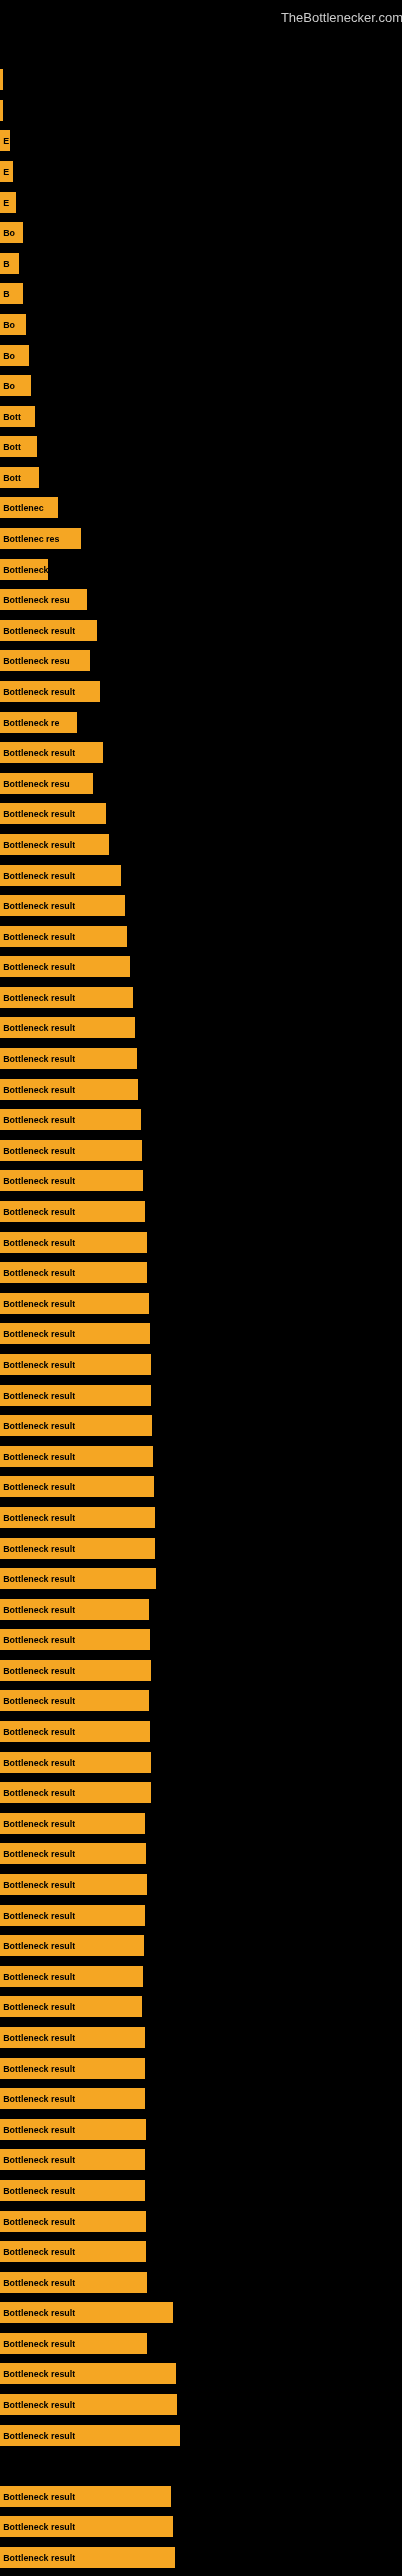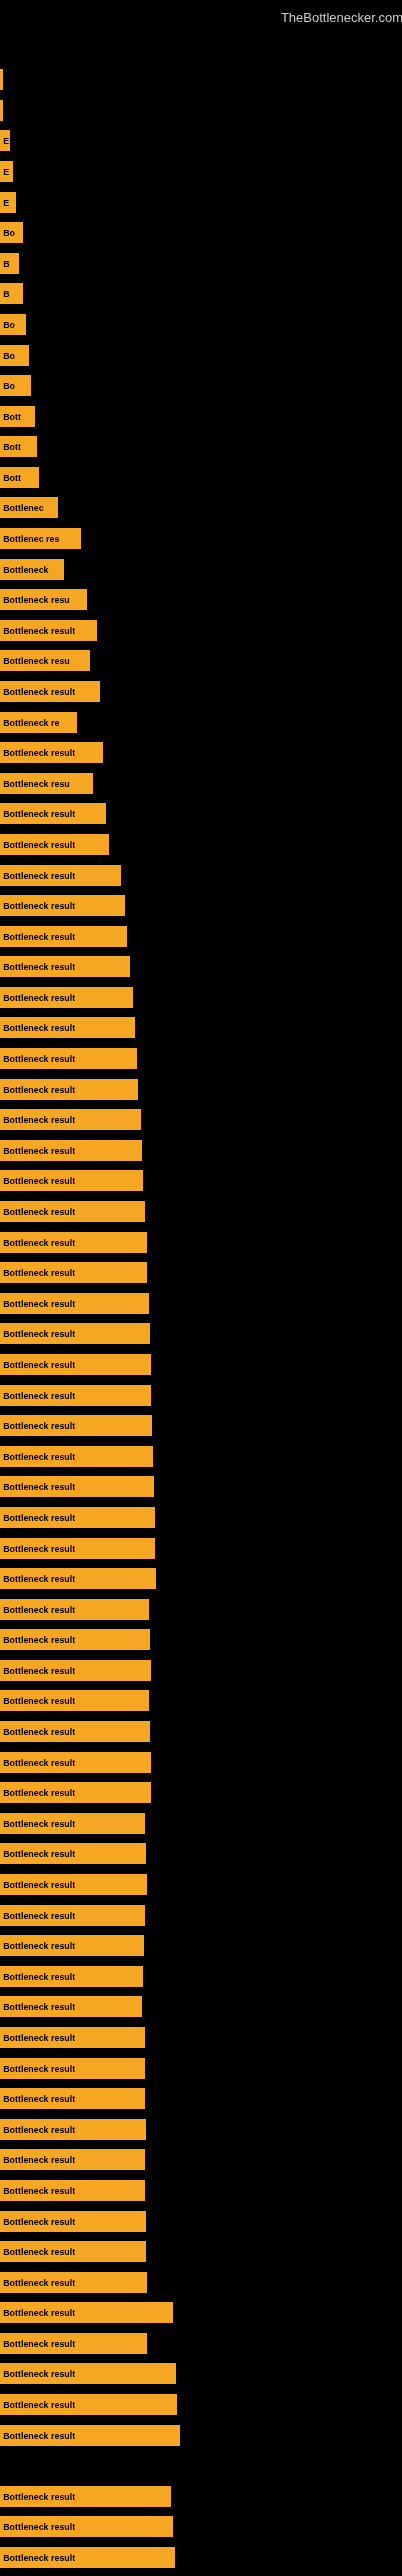--- a/index.html
+++ b/index.html
@@ -137,21 +137,21 @@
       <div class="bar" style="width: 58px;">
         <span class="bar-label">Bottlenec</span>
       </div>
     </div>
     <div class="bar-row" style="position: absolute; top: 491px; left: 0px; width: 100%;">
       <div class="bar" style="width: 81px;">
         <span class="bar-label">Bottlenec res</span>
       </div>
     </div>
     <div class="bar-row" style="position: absolute; top: 522px; left: 0px; width: 100%;">
-      <div class="bar" style="width: 64px;">
+      <div class="bar" style="width: 48px;">
         <span class="bar-label">Bottleneck</span>
       </div>
     </div>
     <div class="bar-row" style="position: absolute; top: 552px; left: 0px; width: 100%;">
       <div class="bar" style="width: 87px;">
         <span class="bar-label">Bottleneck resu</span>
       </div>
     </div>
     <div class="bar-row" style="position: absolute; top: 583px; left: 0px; width: 100%;">
       <div class="bar" style="width: 97px;">

